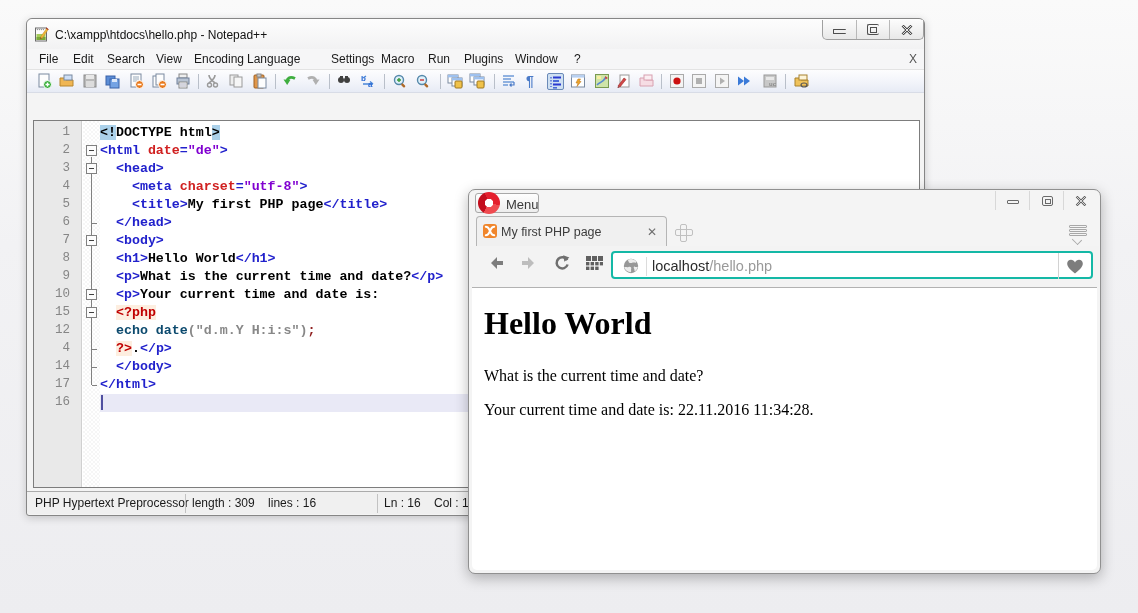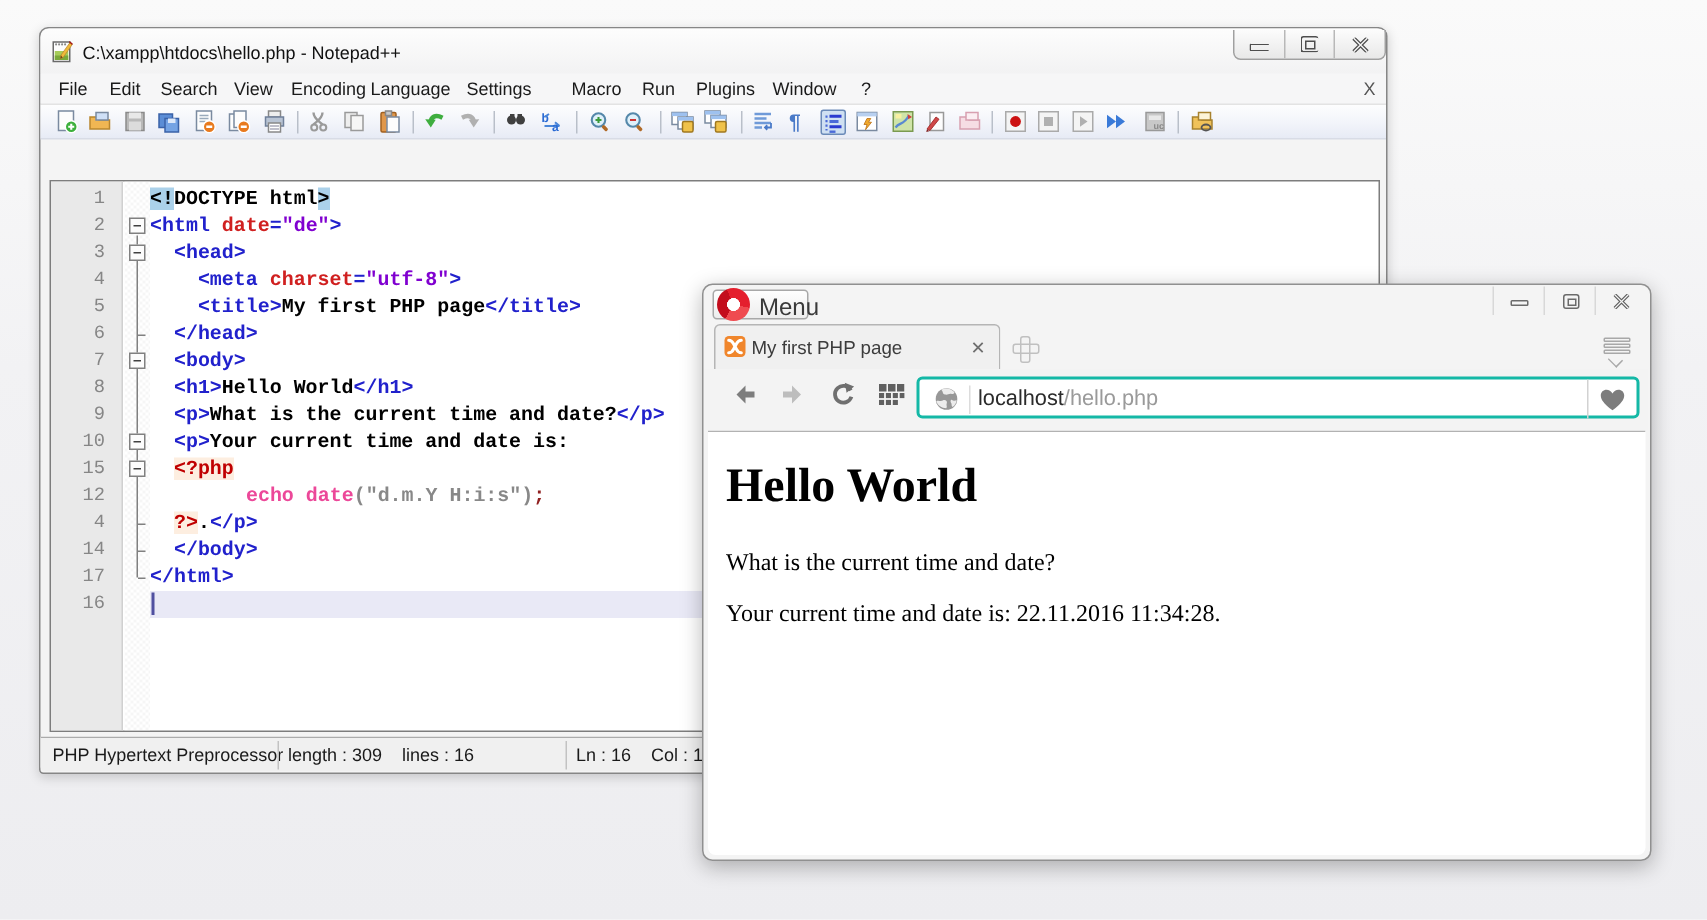--- a/index.html
+++ b/index.html
@@ -52,42 +52,42 @@
 .lnum { position:absolute; left:0; width:36px; text-align:right; font-size:12.5px; font-weight:normal; color:#868686; font-family:"Liberation Mono",monospace; }
 .cline { position:absolute; left:66px; right:0; height:18px; white-space:pre; line-height:18px; color:#000; }
 .hl16 { position:absolute; left:66px; right:0; top:273px; height:18px; background:#e9e9f6; }
 .caret { position:absolute; left:67px; top:274px; width:1.5px; height:15px; background:#5050a0; }
 
 .tg { color:#2121cc; } 
 .at { color:#d02020; } 
 .vl { color:#8000d0; } 
 .tx { color:#000; }
 .php { color:#c00000; background:#fdeee0; }
-.kw { color:#ec4899;margin-left:48px; }
+.kw { color:#0c4a6e; }
 .str { color:#888888; }
 .sc { color:#902020; }
 .mhl { background:#abd1ea; }
 
 .foldbox { position:absolute; left:52px; width:11px; height:11px; background:#fcfcfc; border:1px solid #808080; }
 .foldbox:after { content:""; position:absolute; left:2px; top:4px; width:5px; height:1px; background:#404040; }
 .fline { position:absolute; left:57px; width:1px; background:#808080; }
 .ftick { position:absolute; left:58px; width:5px; height:1px; background:#808080; }
 
 #npp .statusbar { position:absolute; left:0; bottom:1px; right:0; height:23px; background:#f0f0f0;
   border-top:1px solid #ababab; font-size:12px; color:#1a1a1a; border-radius:0 0 3px 3px; }
 #npp .statusbar span { position:absolute; top:4px; }
 #npp .statusbar .sdiv { position:absolute; top:2px; width:1px; height:19px; background:#c2c2c2; }
 
 
 #opera { position:absolute; left:468px; top:189px; width:633px; height:385px;
   background:#f4f4f4; border:1px solid #909090; border-radius:7px;
   box-shadow:0 4px 14px rgba(0,0,0,0.28); }
 #opera .menu-btn { position:absolute; left:6px; top:3px; width:64px; height:20px;
   background:linear-gradient(180deg,#fefefe,#ededed); border:1px solid #a8a8a8; border-radius:3px; }
-#opera .menu-btn .mtext { position:absolute; left:30px; top:3px; font-size:16px; color:#3a3a3a; }
+#opera .menu-btn .mtext { position:absolute; left:30px; top:3px; font-size:13px; color:#3a3a3a; }
 .oplogo { position:absolute; left:2px; top:-2px; width:22px; height:22px; border-radius:50%;
   background:radial-gradient(circle at 50% 50%, #ffffff 0 27%, transparent 28%),
              conic-gradient(from 210deg, #c30d1c 0 35%, #e41f2d 0 70%, #ef4b50 0 100%); }
 #opera .owinbtns { position:absolute; right:3px; top:1px; width:102px; height:19px; display:flex; }
 #opera .owinbtns div { flex:1; border-left:1px solid #d8d8d8; position:relative; }
 #opera .owinbtns .g { border:1.4px solid #6a6a6a; }
 .og-min { position:absolute; left:50%; top:50%; width:12px; height:4px; margin:-1px 0 0 -6px; border-radius:1px; }
 .og-max { position:absolute; left:50%; top:50%; width:11px; height:10px; margin:-5px 0 0 -5px; border-radius:2px; }
 .og-max:after { content:""; position:absolute; left:2px; top:2px; width:4px; height:3px; border:1.3px solid #6a6a6a; }
 .og-x { position:absolute; left:50%; top:50%; transform:translate(-50%,-50%); width:11px; height:10px; }
@@ -153,21 +153,21 @@
         </svg>
       </div>
   </div>
   <div class="menubar">
     <span style="left:12px">File</span>
       <span style="left:46px">Edit</span>
       <span style="left:80px">Search</span>
     <span style="left:129px">View</span>
       <span style="left:167px">Encoding</span>
       <span style="left:220px">Language</span>
-    <span style="left:284px">Settings</span>
+    <span style="left:304px">Settings</span>
       <span style="left:354px">Macro</span>
       <span style="left:401px">Run</span>
     <span style="left:437px">Plugins</span>
       <span style="left:488px">Window</span>
       <span style="left:547px">?</span>
     <span style="left:882px;color:#555">X</span>
   </div>
   <div class="toolbar" id="tbar">
       <div class="tbsep" style="left:171px"></div>
       <div class="tbsep" style="left:248px"></div>

